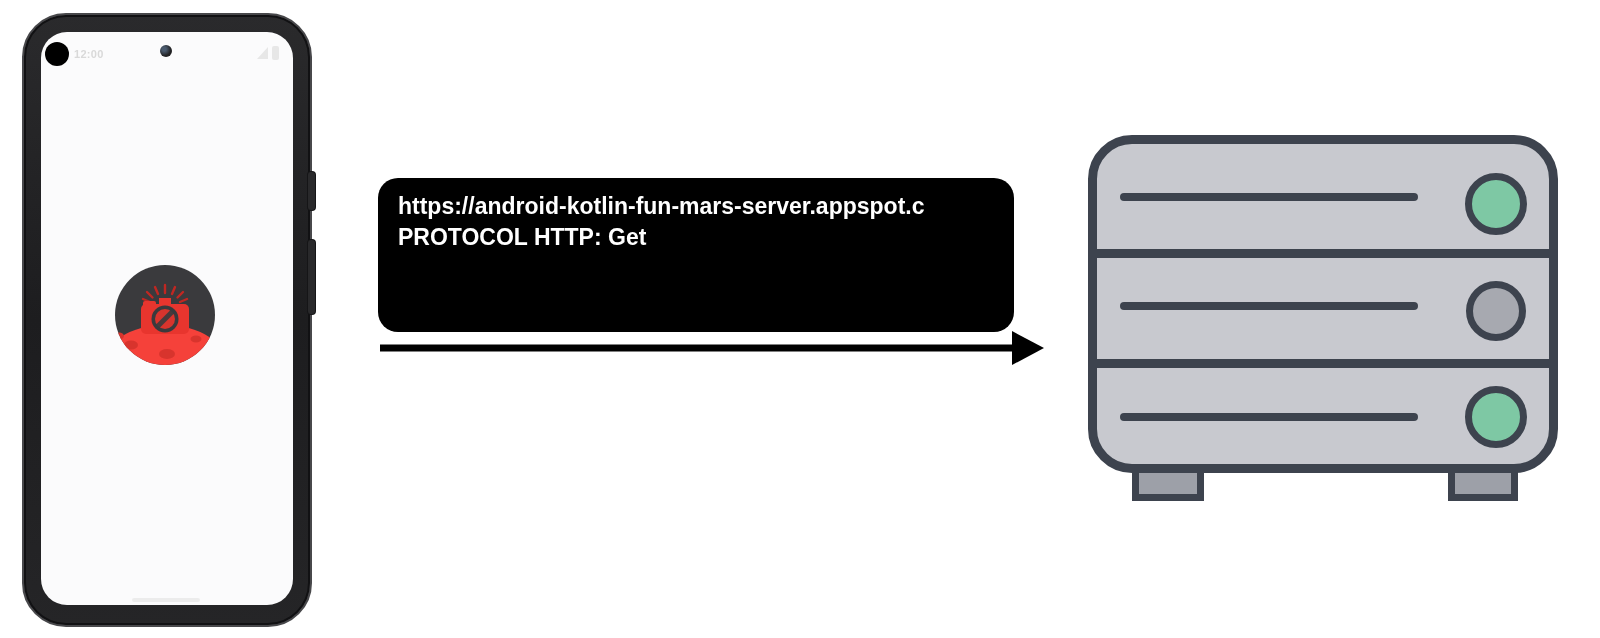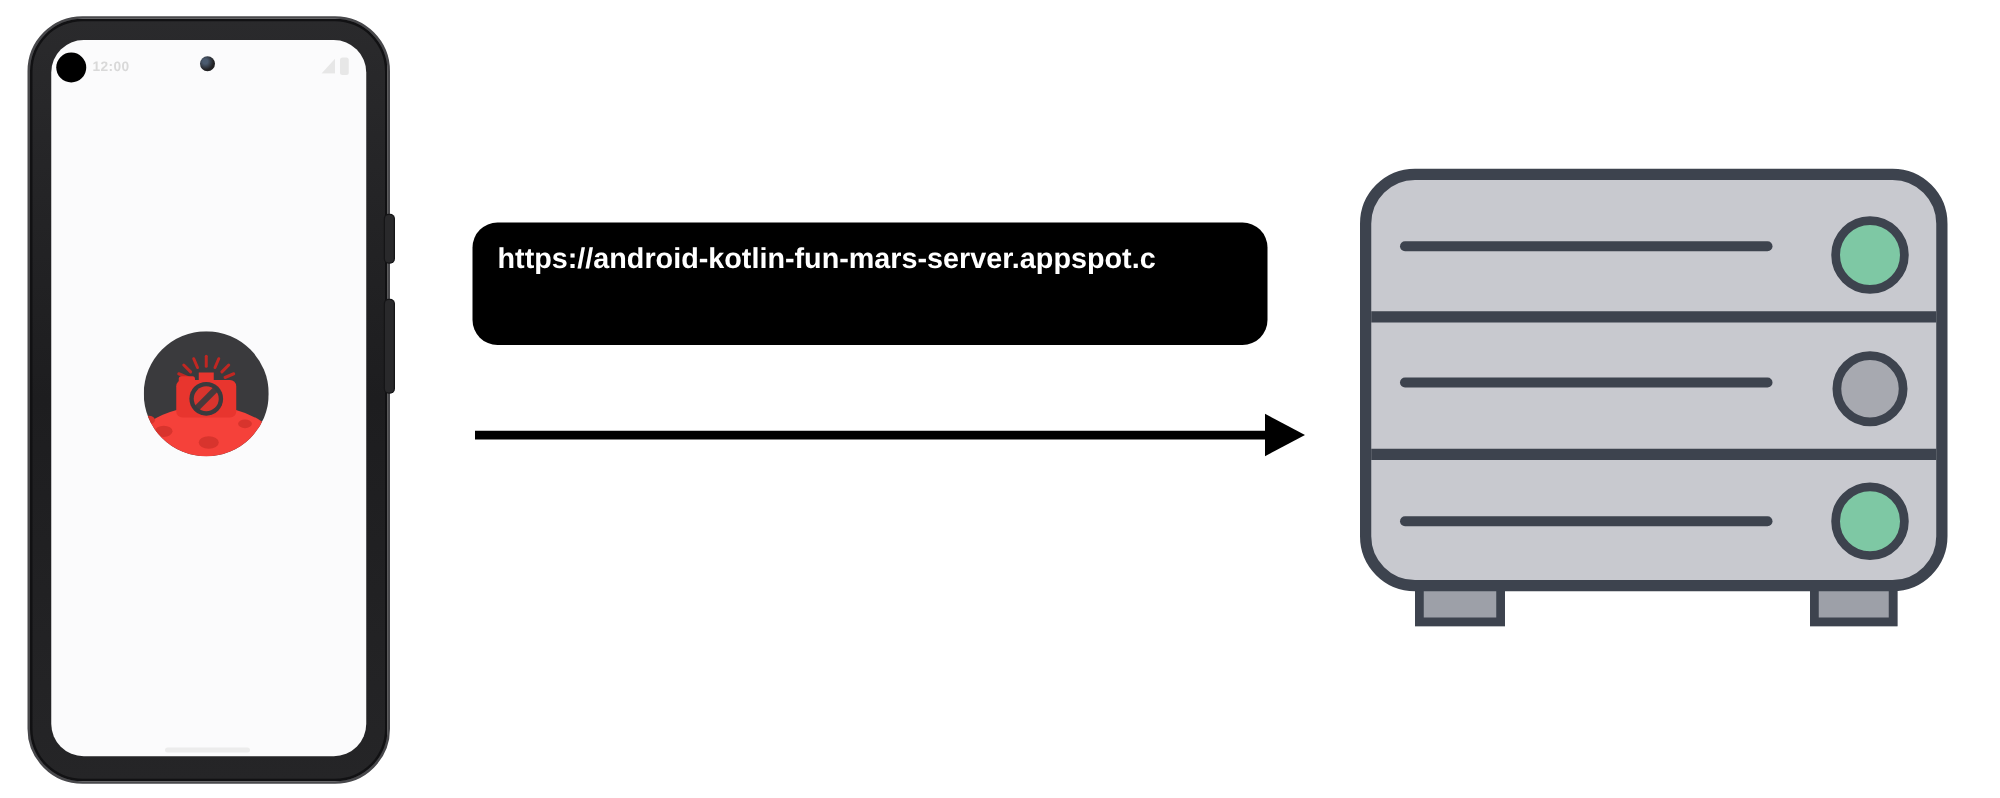--- a/index.html
+++ b/index.html
@@ -87,21 +87,21 @@
     left: 91px; top: 566px;
     width: 68px; height: 4px;
     border-radius: 2px;
     background: #ececec;
   }
 
   
   .request-box {
     position: absolute;
     left: 378px; top: 178px;
-    width: 636px; height: 98px;
+    width: 636px; height: 154px;
     background: #000000;
     border-radius: 20px;
     padding: 13px 0 0 20px;
     color: #ffffff;
   }
   .request-box .line {
     font-size: 23px;
     font-weight: bold;
     line-height: 31px;
     white-space: nowrap;
@@ -217,20 +217,21 @@
           </g>
         </g>
       </svg>
 
       <div class="home-indicator"></div>
     </div>
   </div>
 
   <div class="request-box">
     <div class="line">https://android-kotlin-fun-mars-server.appspot.c</div>
+    <div class="line">PROTOCOL HTTP: Get</div>
   </div>
 
   <svg class="arrow-svg" viewBox="0 0 670 40" xmlns="http://www.w3.org/2000/svg">
     <line x1="4" y1="20" x2="642" y2="20" stroke="#000000" stroke-width="7"></line>
     <polygon points="636,3 668,20 636,37" fill="#000000"></polygon>
   </svg>
 
   <div class="server-group">
     <div class="server-foot left"></div>
     <div class="server-foot right"></div>

